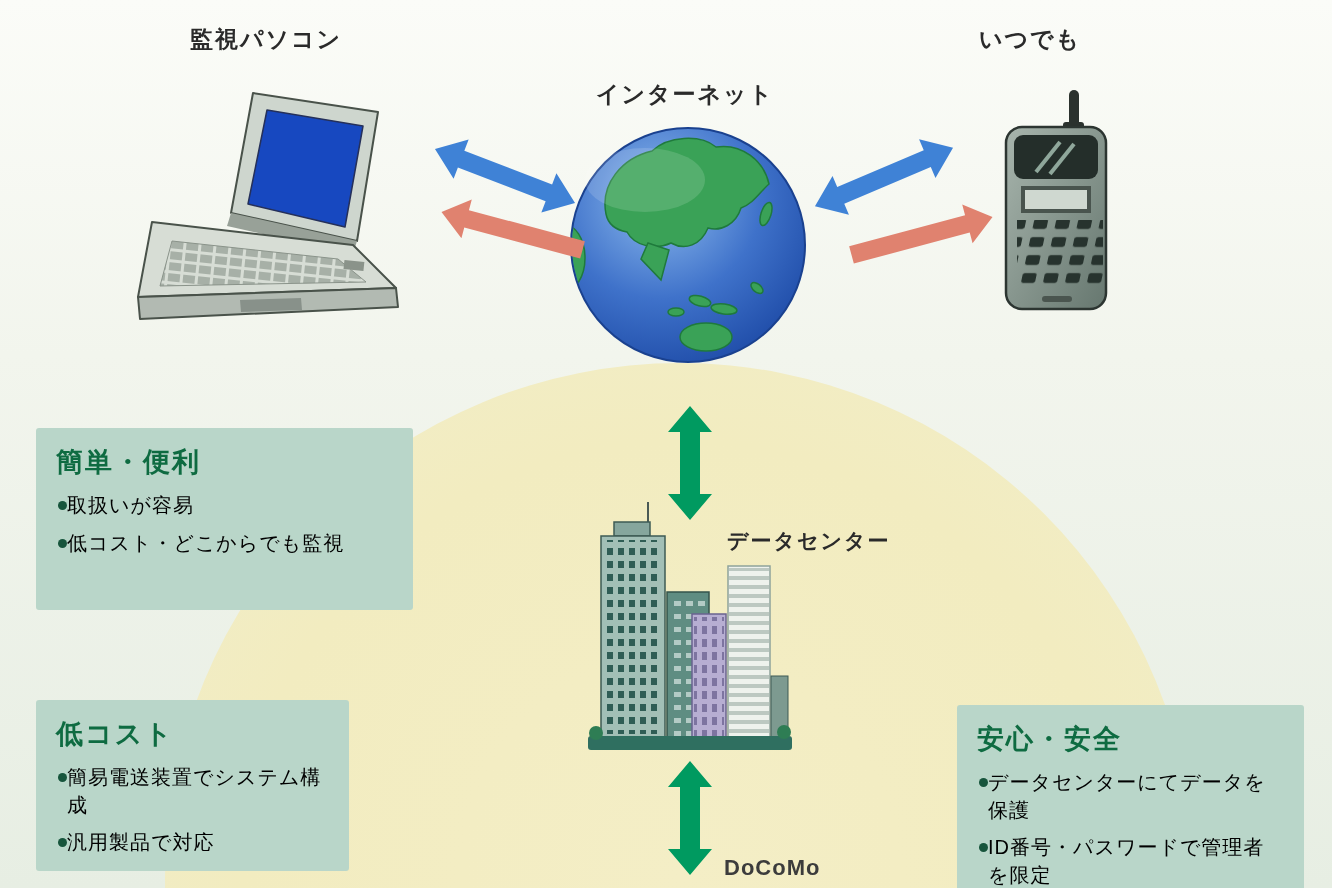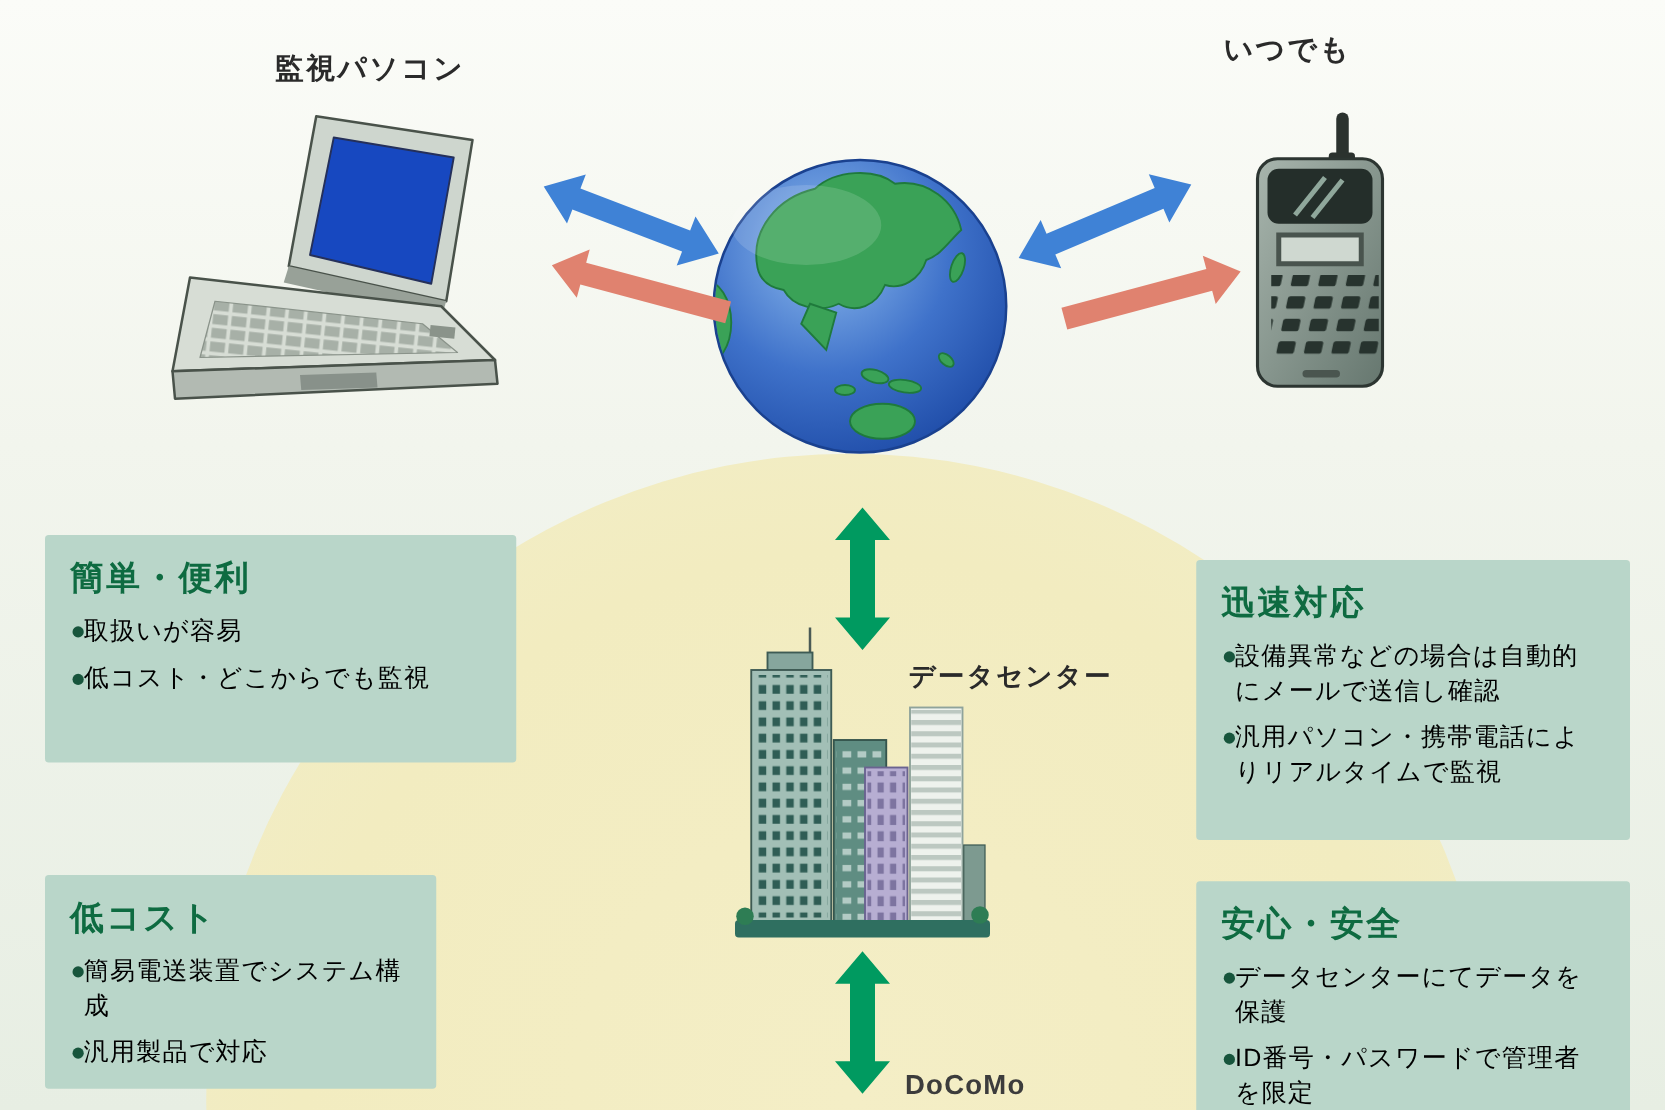--- a/index.html
+++ b/index.html
@@ -160,21 +160,22 @@
       </g>
       <g transform="translate(690,463) rotate(90)">
         <polygon points="-57,0 -31,-22 -31,-10 31,-10 31,-22 57,0 31,22 31,10 -31,10 -31,22" style="fill:var(--arrow-green,#009a60)"></polygon>
       </g>
       <g transform="translate(690,818) rotate(90)">
         <polygon points="-57,0 -31,-22 -31,-10 31,-10 31,-22 57,0 31,22 31,10 -31,10 -31,22" style="fill:var(--arrow-green,#009a60)"></polygon>
       </g>
     </g>
   </svg>
 
-  <div class="label top centered" style="left:296px; top:24px;margin-top:15px;">監視パソコン</div>
+  <div class="label top centered" style="left:266px; top:24px;">監視パソコン</div>
+  <div class="label top centered" style="left:685px; top:79px;">インターネット</div>
   <div class="label top centered" style="left:1030px; top:24px;">いつでも</div>
   <div class="label dc" style="left:727px; top:527px;">データセンター</div>
   <div class="label docomo" style="left:724px; top:855px;">DoCoMo</div>
 
   <section class="infobox" style="left:36px; top:428px; width:377px; min-height:182px;">
     <h3>簡単・便利</h3>
     <div class="bullet">
       <span class="dot"></span>
       <span>取扱いが容易</span>
     </div>
@@ -189,31 +190,20 @@
     <div class="bullet">
       <span class="dot"></span>
       <span>簡易電送装置でシステム構成</span>
     </div>
     <div class="bullet">
       <span class="dot"></span>
       <span>汎用製品で対応</span>
     </div>
   </section>
 
-  <section class="infobox" style="left:957px; top:448px; width:347px; min-height:224px;">
-    <h3>迅速対応</h3>
-    <div class="bullet">
-      <span class="dot"></span>
-      <span>設備異常などの場合は自動的にメールで送信し確認</span>
-    </div>
-    <div class="bullet">
-      <span class="dot"></span>
-      <span>汎用パソコン・携帯電話によりリアルタイムで監視</span>
-    </div>
-  </section>
 
   <section class="infobox" style="left:957px; top:705px; width:347px; min-height:210px;">
     <h3>安心・安全</h3>
     <div class="bullet">
       <span class="dot"></span>
       <span>データセンターにてデータを保護</span>
     </div>
     <div class="bullet">
       <span class="dot"></span>
       <span>ID番号・パスワードで管理者を限定</span>

